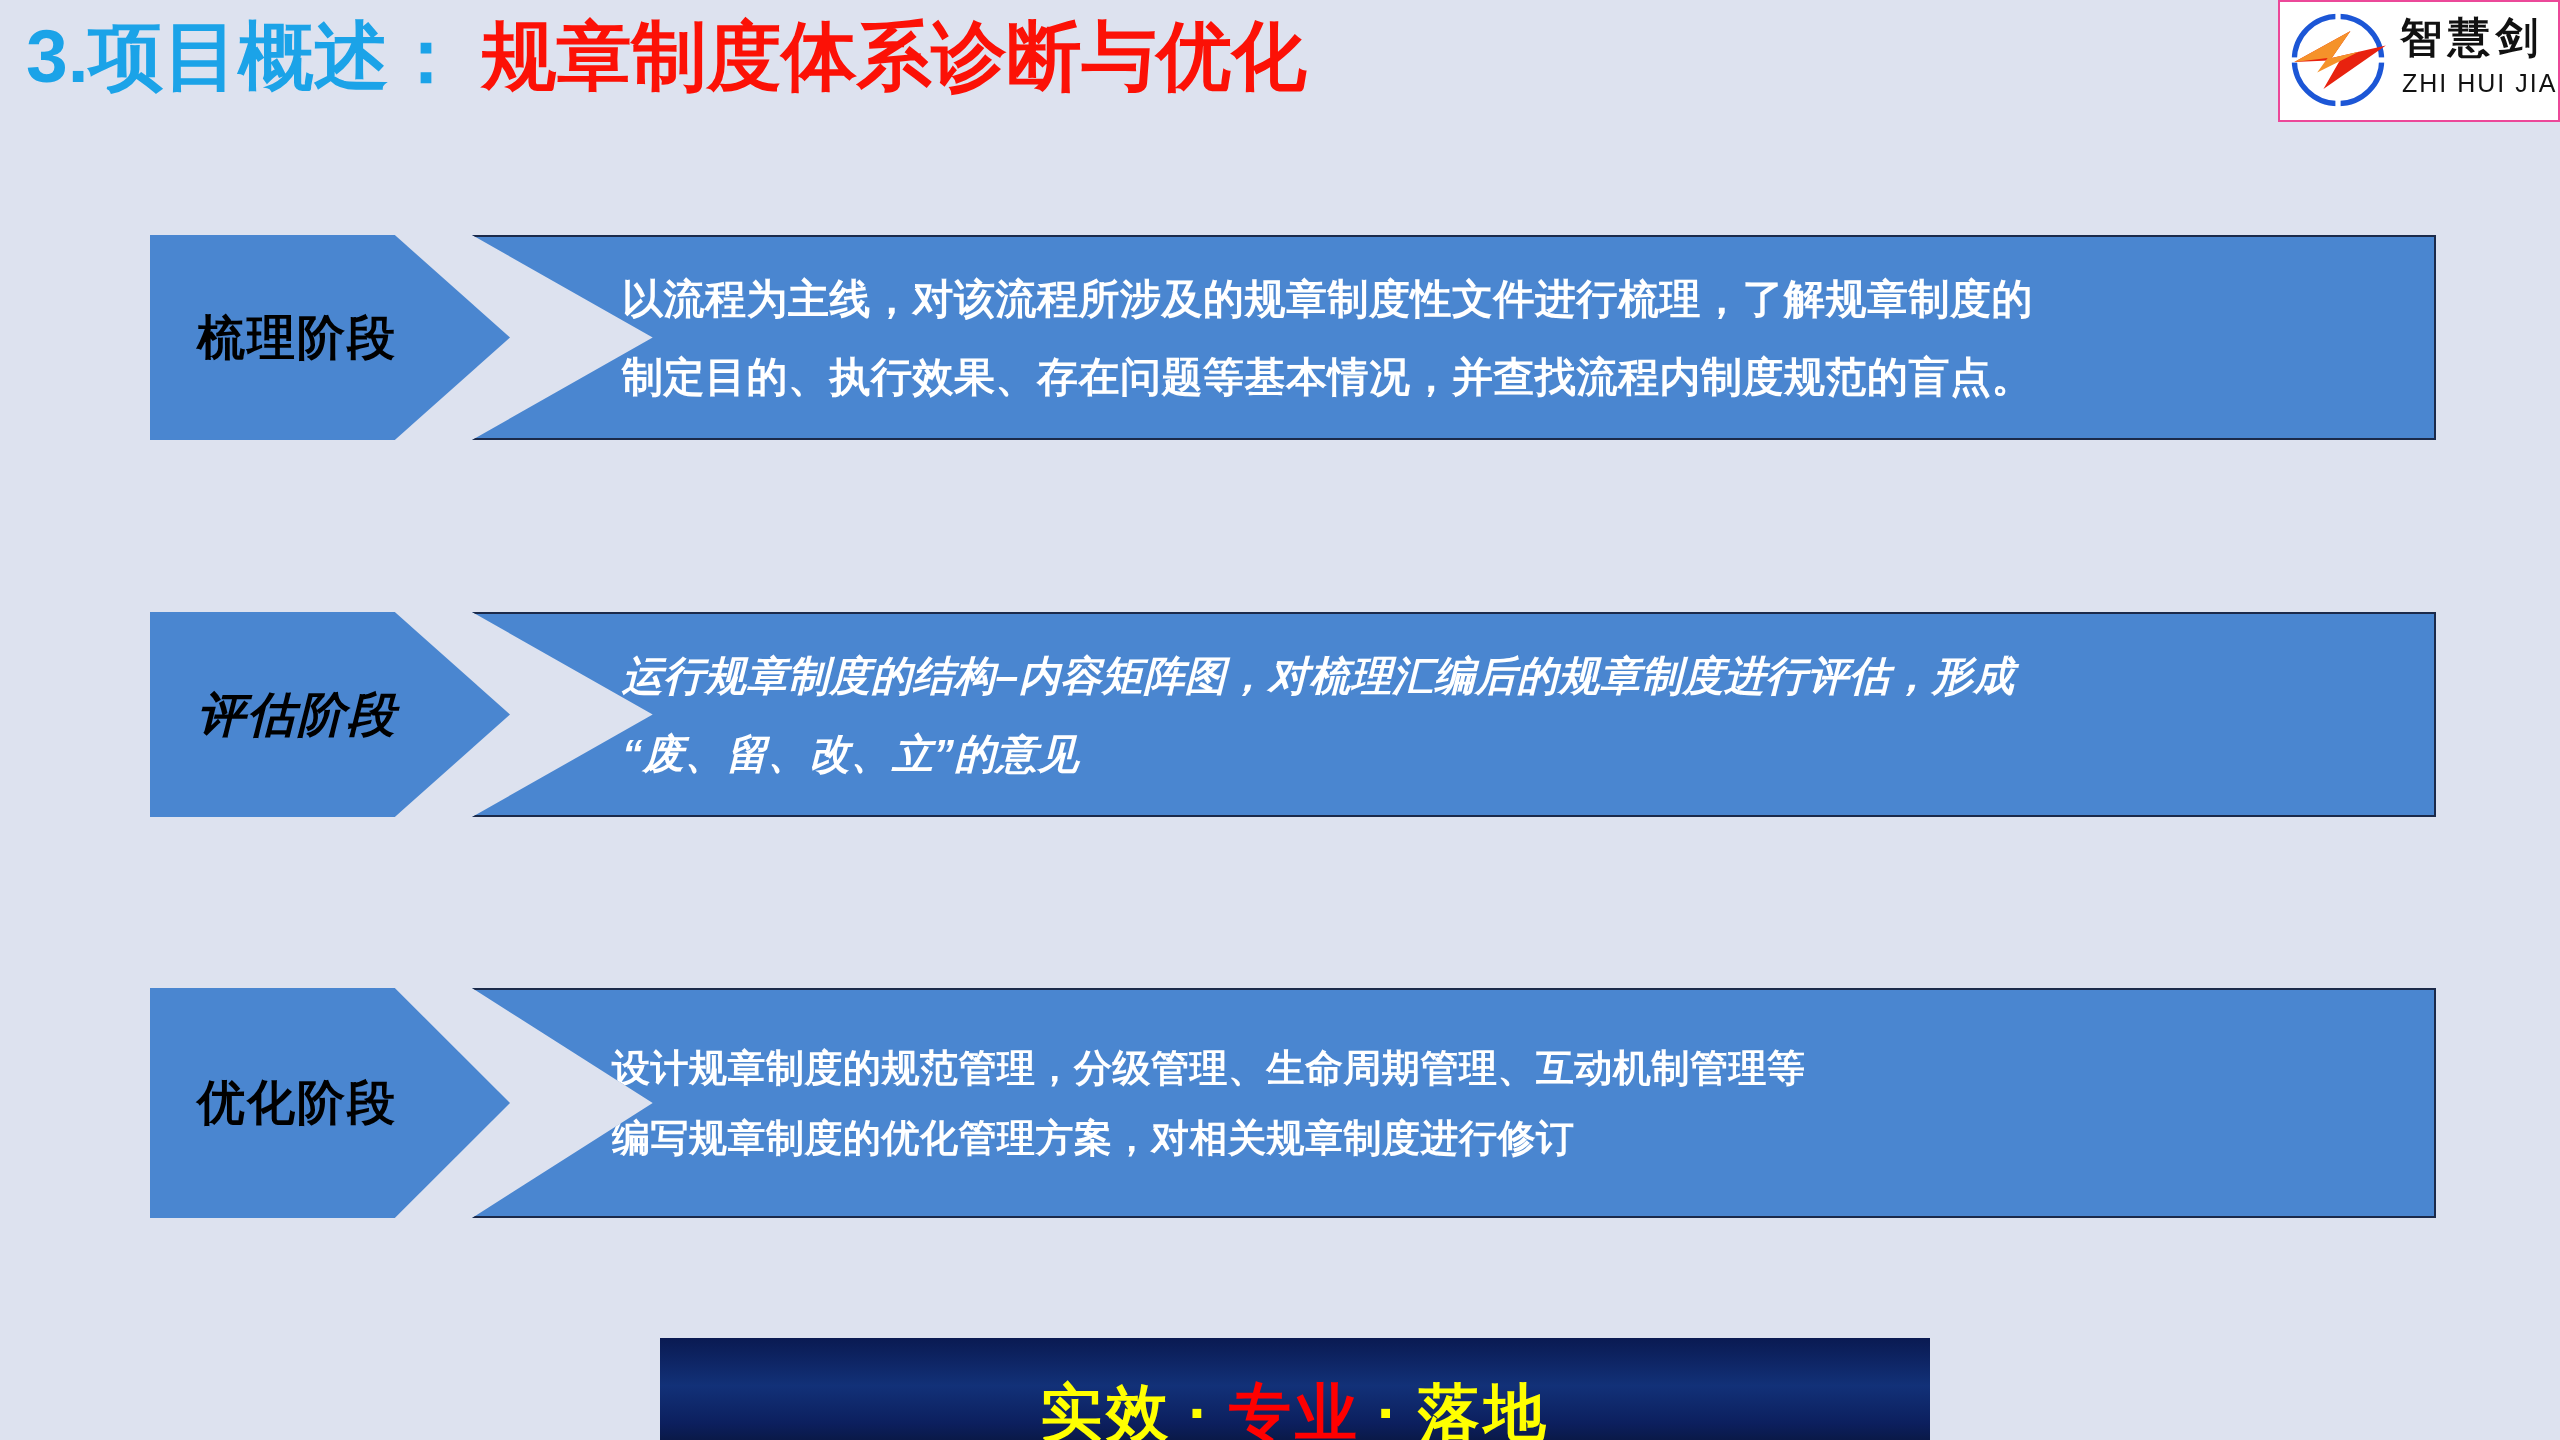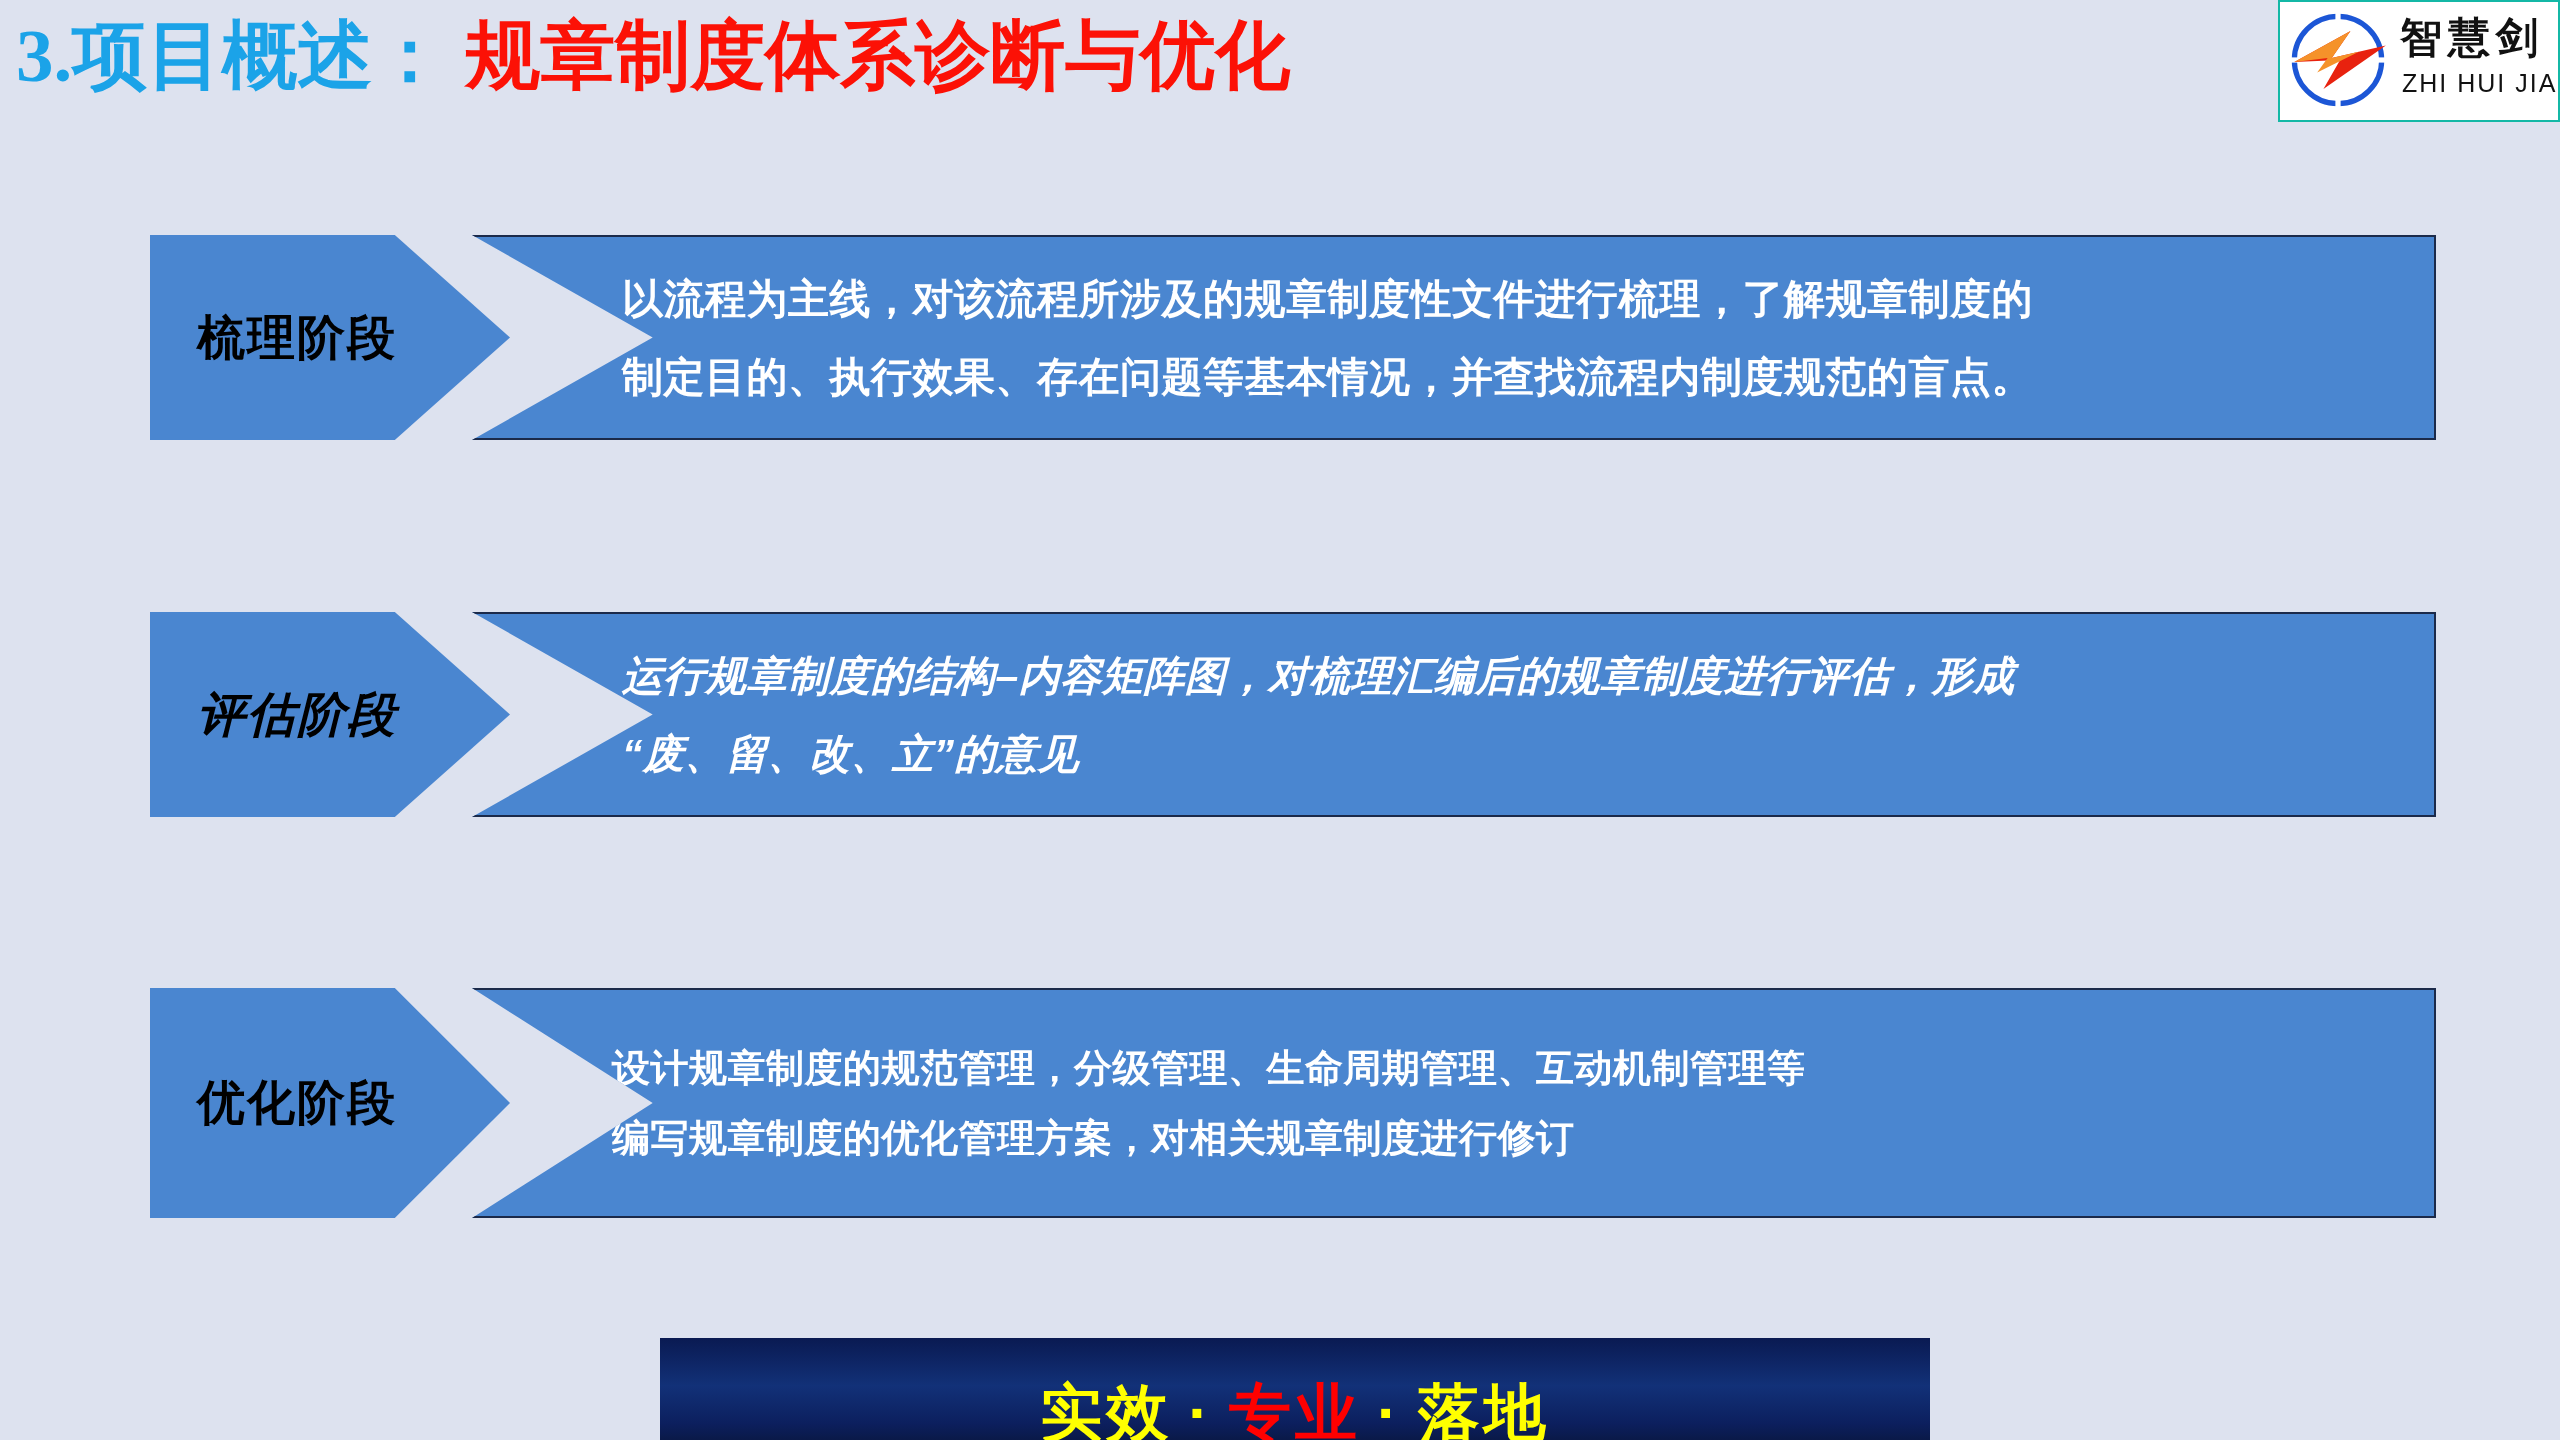--- a/index.html
+++ b/index.html
@@ -14,38 +14,37 @@
   }
 
   
   #header {
     position: absolute;
     left: 0; top: 0;
     width: 2560px; height: 128px;
   }
   #title {
     position: absolute;
-    left: 16px; top: 2px;
+    left: 26px; top: 2px;
     white-space: nowrap;
     font-size: 75px;
     font-weight: bold;
     line-height: 108px;
     letter-spacing: 0px;
-    font-family: Liberation Serif, serif;
   }
   #title .t-blue { color: #1ba3e8; }
   #title .t-red  { color: #fc1106; margin-left: 18px; }
 
   
   #logo-box {
     position: absolute;
     right: 0px; top: 0px;
     width: 282px; height: 122px;
     background: #ffffff;
-    border: 2px solid #14b8a6;
+    border: 2px solid #ec4899;
     box-sizing: border-box;
     overflow: hidden;
   }
   #logo-mark {
     position: absolute;
     left: 6px; top: 6px;
     width: 104px; height: 104px;
   }
   #logo-text-cn {
     position: absolute;

